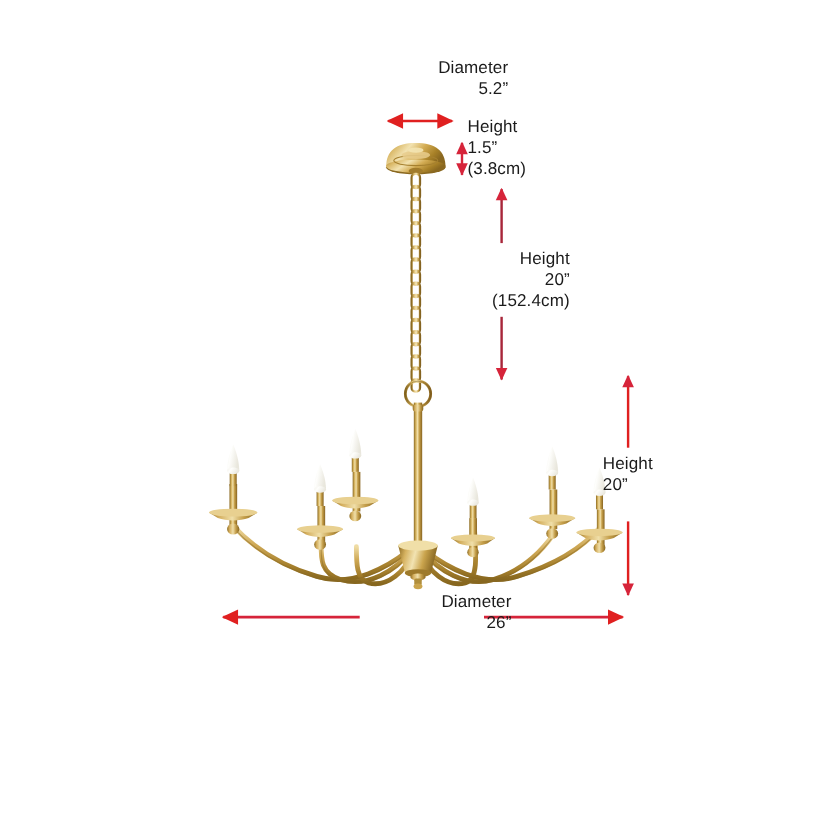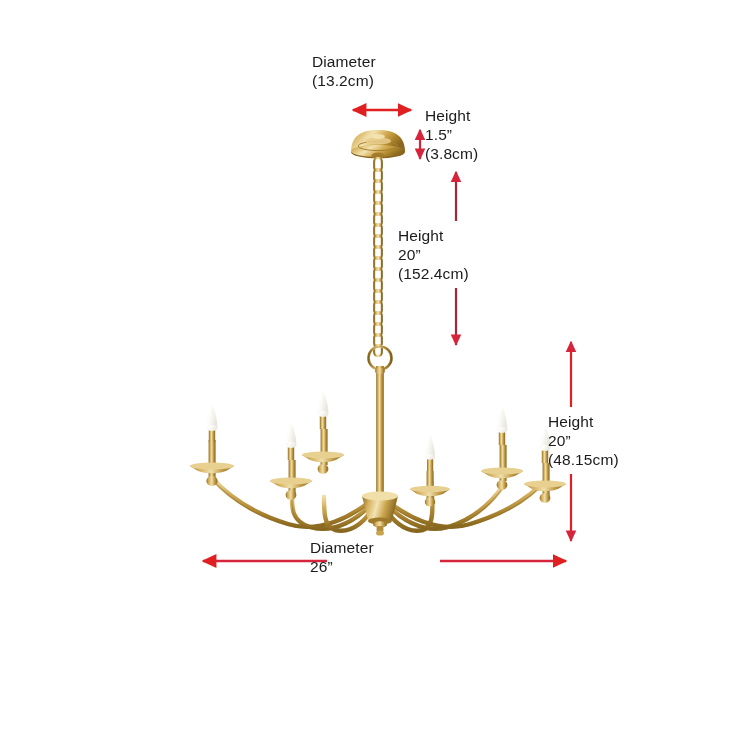--- a/index.html
+++ b/index.html
@@ -21,21 +21,21 @@
     top: 0;
     width: 755px;
     height: 755px;
   }
   .dim-label {
     position: absolute;
     color: #1b1b1b;
     font-family: "Liberation Sans", sans-serif;
     font-size: 15.5px;
     line-height: 19px;
-    text-align: left;
+    text-align: right;
     white-space: nowrap;
     letter-spacing: 0.1px;
   }
   .dim-label.left-align {
     text-align: left;
   }
   .dim-label .l1,
   .dim-label .l2,
   .dim-label .l3 {
     display: block;
@@ -278,39 +278,38 @@
       <line x1="571" y1="474" x2="571" y2="541" stroke="#e02020" stroke-width="2.2" marker-end="url(#arrowEndRedSm)"></line>
 
       <line x1="203" y1="561" x2="327" y2="561" stroke="#d6243a" stroke-width="2.4" marker-start="url(#arrowStartRed)"></line>
       <line x1="440" y1="561" x2="566" y2="561" stroke="#d6243a" stroke-width="2.4" marker-end="url(#arrowEndRed)"></line>
 
     </g>
   </svg>
 
   <div class="dim-label" id="label-canopy-diameter">
     <span class="l1">Diameter</span>
-    <span class="l3">(13.2cm)</span>
+    <span class="l2">5.2”</span>
   </div>
 
   <div class="dim-label left-align" id="label-canopy-height">
     <span class="l1">Height</span>
     <span class="l2">1.5”</span>
     <span class="l3">(3.8cm)</span>
   </div>
 
   <div class="dim-label" id="label-chain-height">
     <span class="l1">Height</span>
     <span class="l2">20”</span>
     <span class="l3">(152.4cm)</span>
   </div>
 
   <div class="dim-label left-align" id="label-fixture-height">
     <span class="l1">Height</span>
     <span class="l2">20”</span>
-    <span class="l3">(48.15cm)</span>
   </div>
 
   <div class="dim-label" id="label-fixture-diameter">
     <span class="l1">Diameter</span>
     <span class="l2">26”</span>
   </div>
 
 </div>
 
 </body></html>

